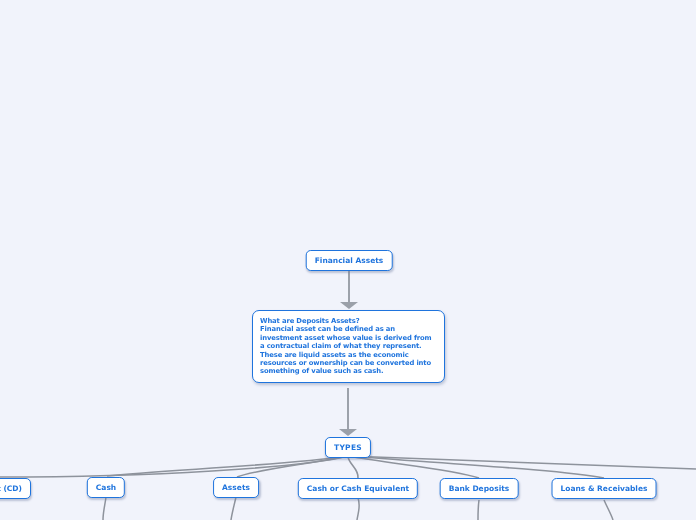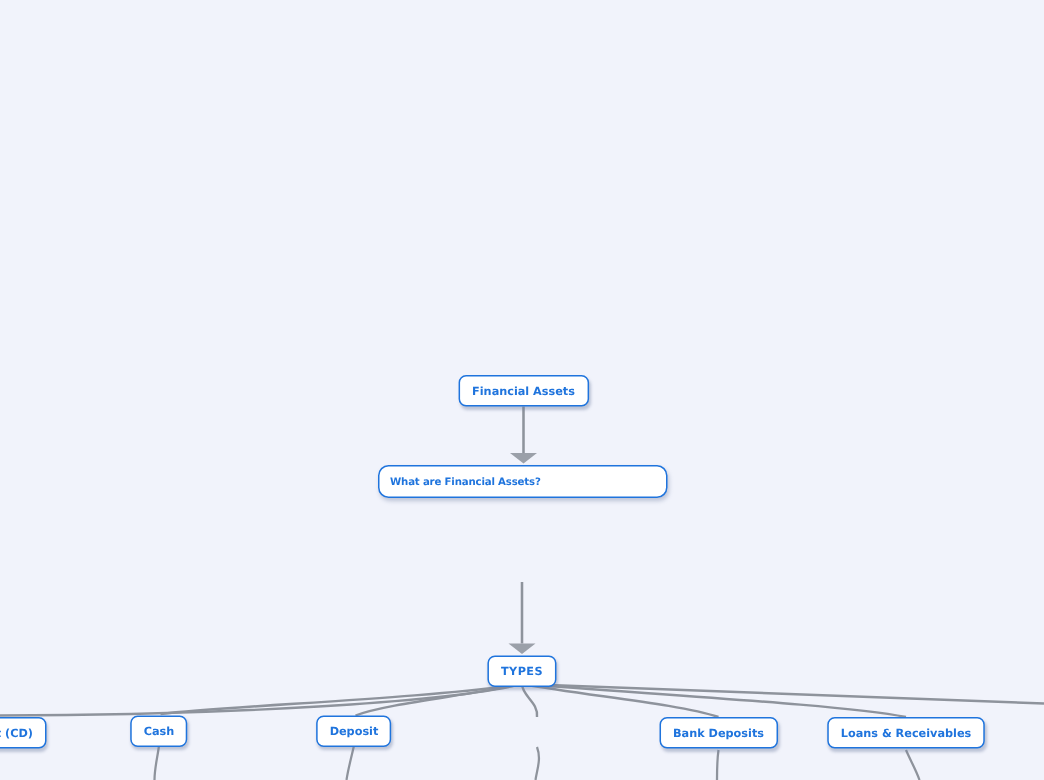--- a/index.html
+++ b/index.html
@@ -73,29 +73,31 @@
     <path d="M106,497 C105,505 103,512 103,520" stroke="var(--line)" stroke-width="1.5" fill="none"></path>
     <path d="M236,497 C234,506 232,513 231,520" stroke="var(--line)" stroke-width="1.5" fill="none"></path>
     <path d="M358,498 C361,506 358,513 357,520" stroke="var(--line)" stroke-width="1.5" fill="none"></path>
     <path d="M479,500 C478,507 478,514 478,520" stroke="var(--line)" stroke-width="1.5" fill="none"></path>
     <path d="M604,500 C607,507 611,514 613,520" stroke="var(--line)" stroke-width="1.5" fill="none"></path>
   </svg>
 
   <div class="node center" style="left:349px;top:250px;">Financial Assets</div>
 
   <div class="desc" style="left:252px;top:310px;">
-    <div class="title">What are Financial Assets?</div>
+    <div class="title">What are Deposits Assets?</div>
+    <div class="body">Financial asset can be defined as an investment asset whose value is derived from a contractual claim of what they represent. These are liquid assets as the economic resources or ownership can be converted into something of value such as cash.</div>
   </div>
 
   <div class="node center" style="left:348px;top:437px;letter-spacing:0.3px;">TYPES</div>
 
   <div class="node" style="right:665px;top:478px;">Certificate of Deposit (CD)</div>
 
   <div class="node center" style="left:106px;top:477px;">Cash</div>
 
-  <div class="node center" style="left:236px;top:477px;">Deposit</div>
+  <div class="node center" style="left:236px;top:477px;">Assets</div>
 
+  <div class="node center" style="left:358px;top:478px;">Cash or Cash Equivalent</div>
 
   <div class="node center" style="left:604px;top:478px;">Loans &amp; Receivables</div>
 
   <div class="node center" style="left:479px;top:478px;">Bank Deposits</div>
 
 </div>
 
 </body></html>

